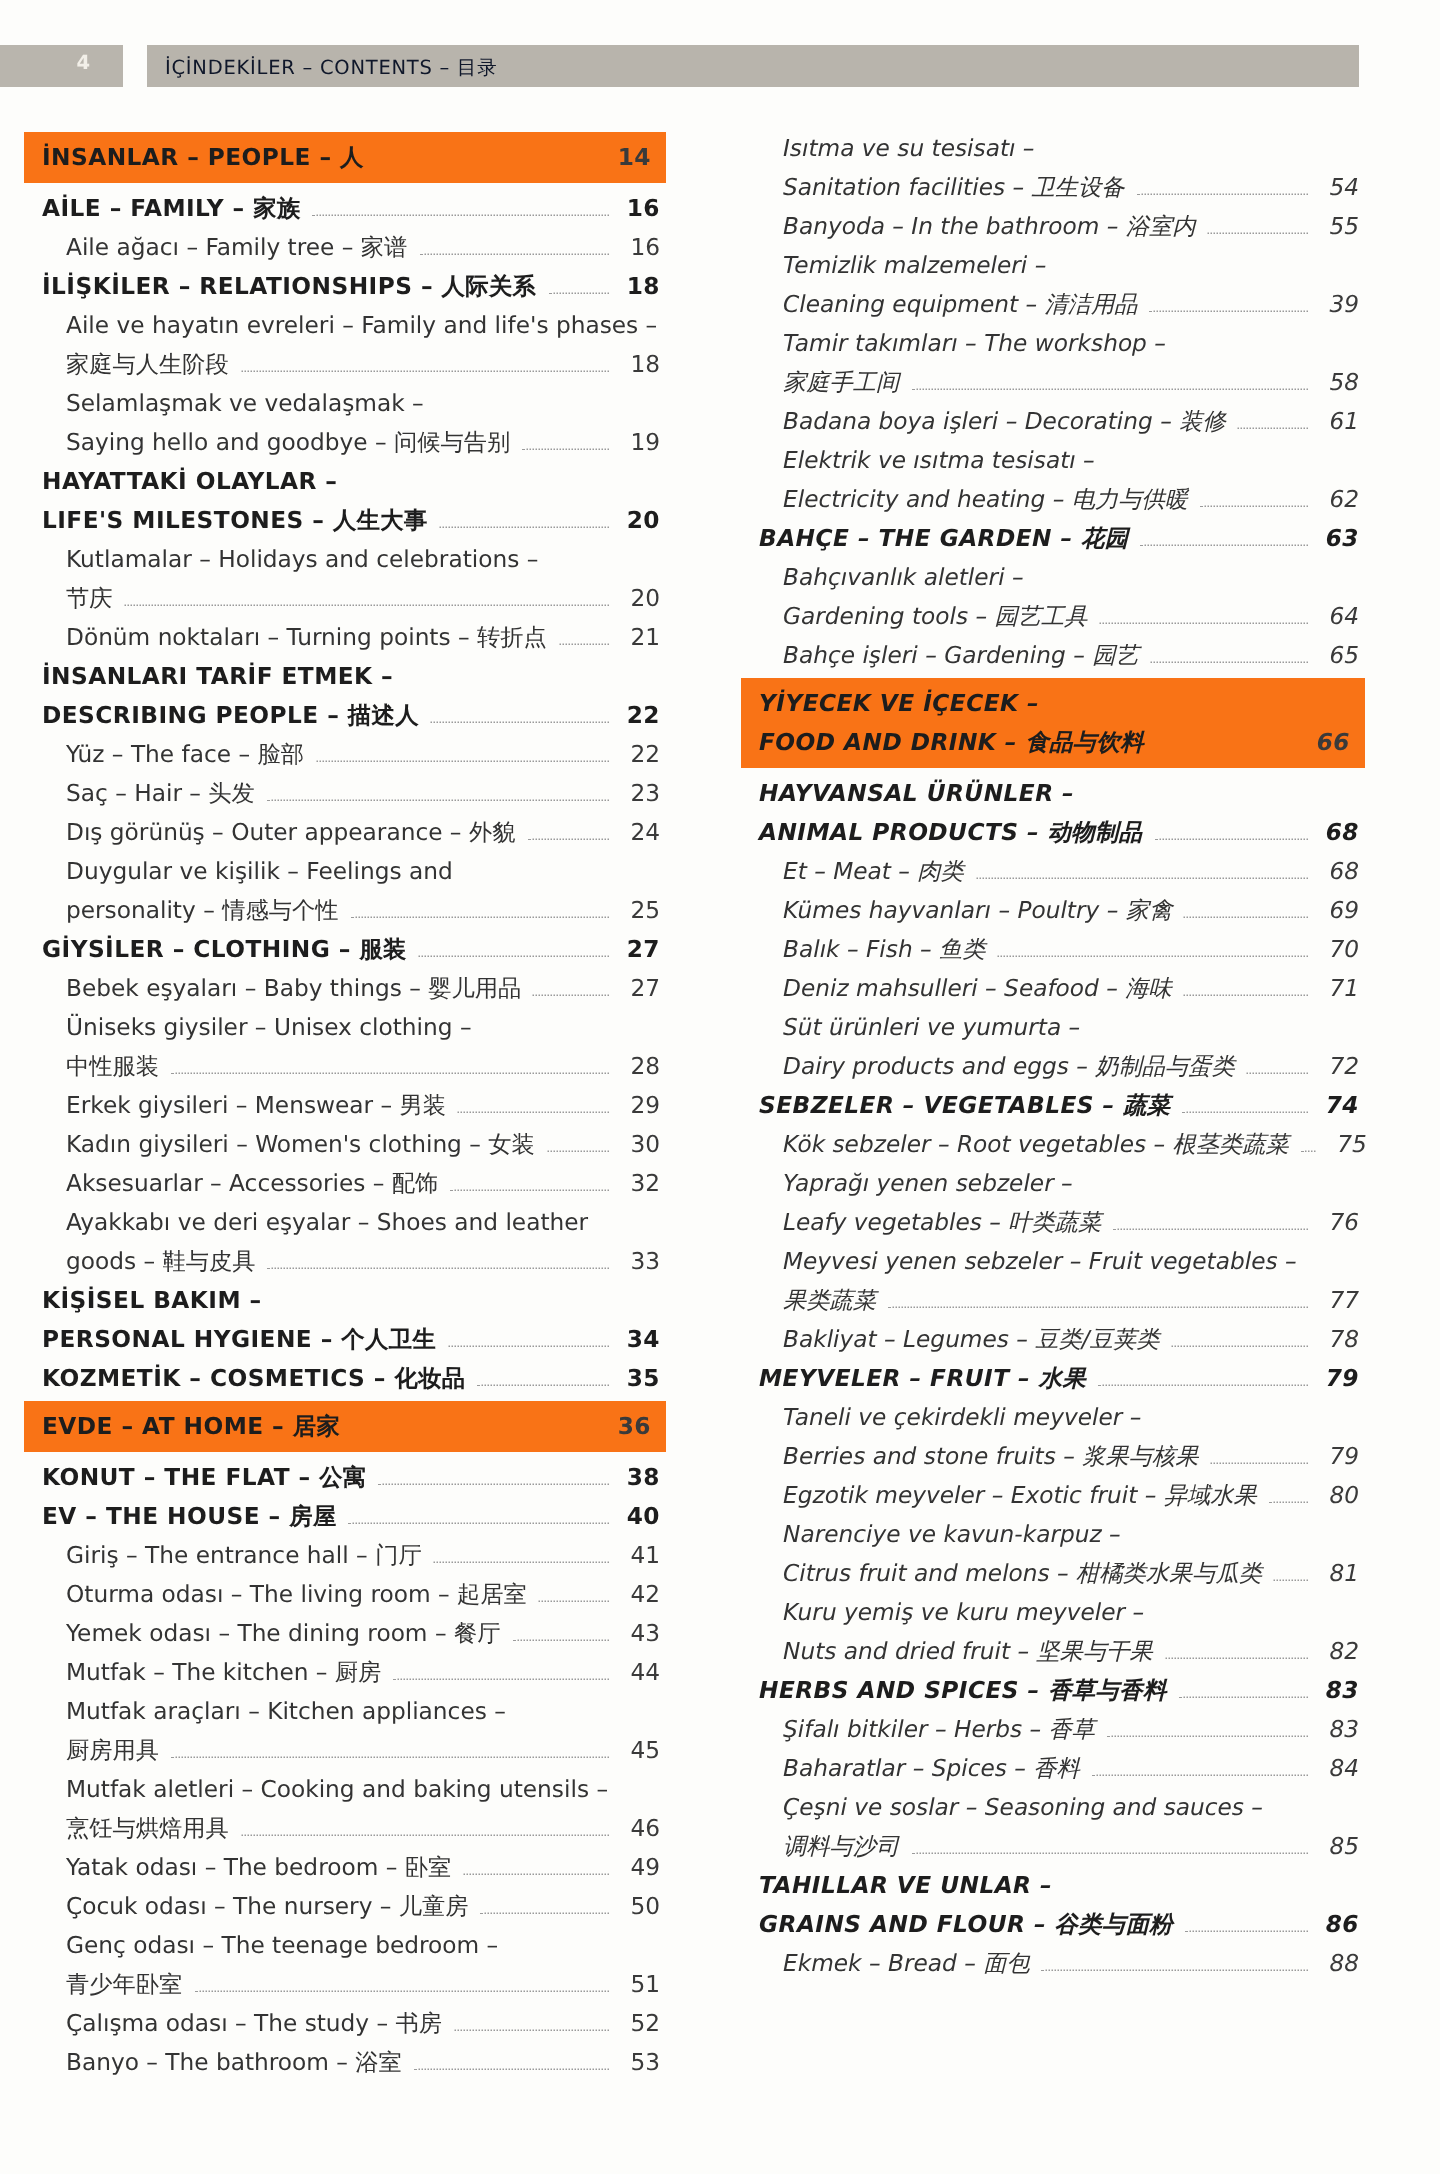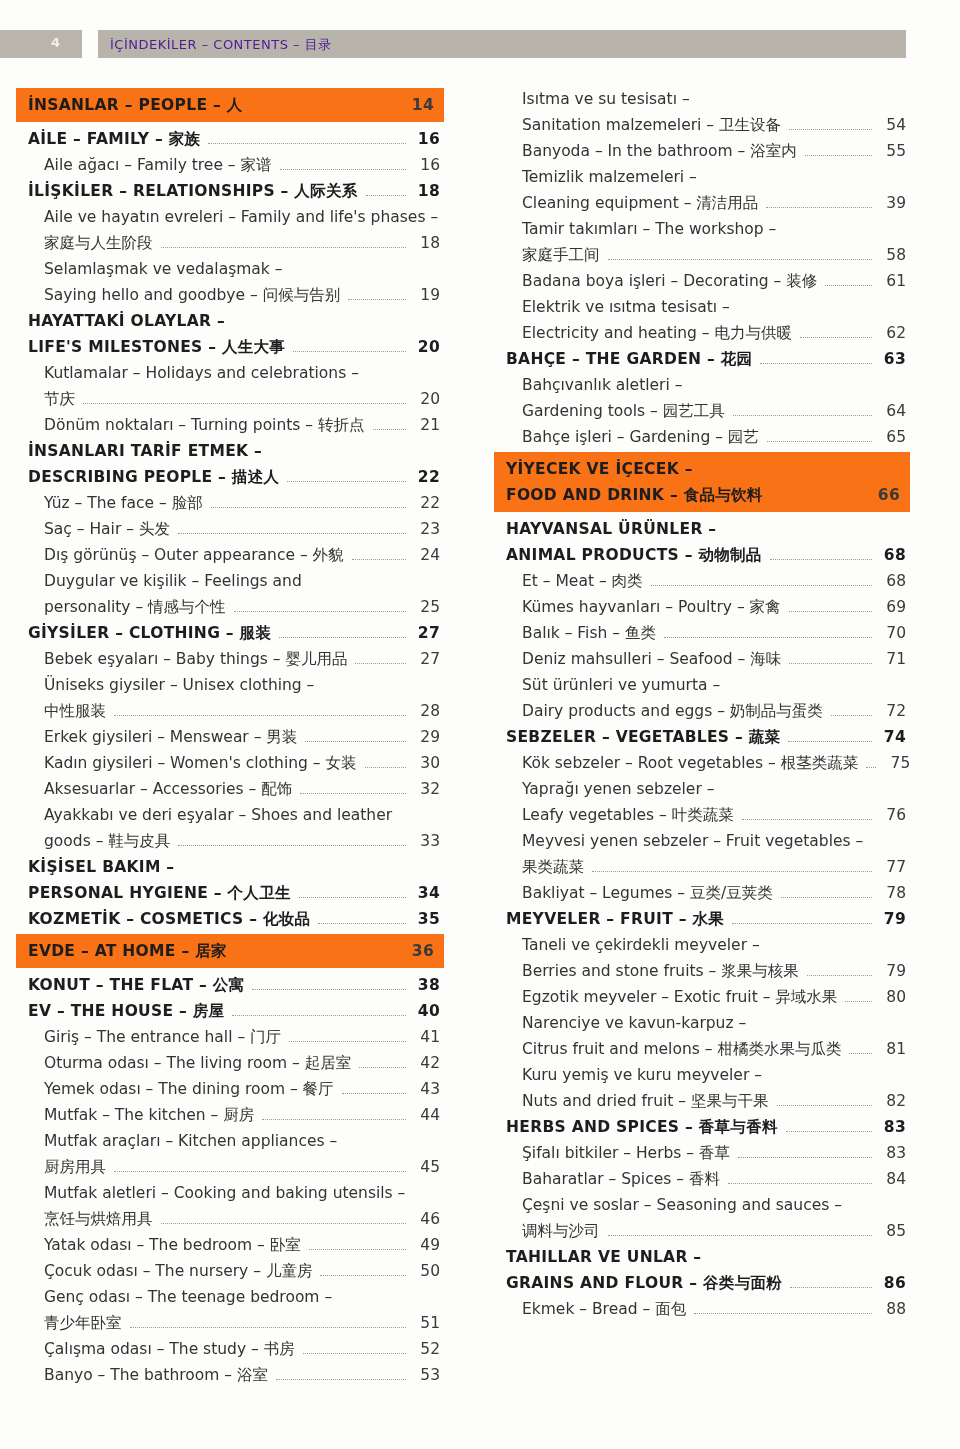--- a/index.html
+++ b/index.html
@@ -13,25 +13,25 @@
   .header .pagebox {
     position:absolute; left:0; top:0; width:82px; height:28px; background:#b9b5ad;
   }
   .header .pagebox span {
     position:absolute; right:22px; top:5px; font-size:13px; font-weight:bold; color:#f2efe8;
   }
   .header .titlebar {
     position:absolute; left:98px; top:0; width:808px; height:28px; background:#b8b4ac;
   }
   .header .titlebar span {
-    position:absolute; left:12px; top:6px; font-size:13px; color:#4c1d95; letter-spacing:0.5px;
+    position:absolute; left:12px; top:6px; font-size:13px; color:#0f172a; letter-spacing:0.5px;
   }
   .col { position:absolute; top:86px; }
   .col.left { left:16px; width:428px; }
-  .col.right { left:494px; width:416px; }
+  .col.right { left:494px; width:416px;font-style:italic; }
   .entry { position:relative; font-size:15.5px; line-height:26px; }
   .entry .line { display:flex; align-items:flex-end; white-space:nowrap; }
   .entry .txt { flex:0 0 auto; }
   .entry .dots {
     flex:1 1 auto; border-bottom:1px dotted #9a9a9a; margin:0 8px 8px 8px; min-width:10px;
   }
   .entry .page { flex:0 0 auto; width:26px; text-align:right; color:#3a3a3a; }
   .entry.h2 { font-weight:bold; color:#1d1d1d; padding-left:12px; letter-spacing:0.3px; }
   .entry.h2 .page { font-weight:bold; color:#1d1d1d; }
   .entry.sub { padding-left:28px; color:#333; }
@@ -352,21 +352,21 @@
         <span class="page">53</span>
       </div>
     </div>
   </div>
 <div class="col right" id="col-right">
     <div class="entry sub">
       <div class="line">
         <span class="txt">Isıtma ve su tesisatı –</span>
       </div>
       <div class="line">
-        <span class="txt">Sanitation malzemeleri – 卫生设备</span>
+        <span class="txt">Sanitation facilities – 卫生设备</span>
         <span class="dots"></span>
         <span class="page">54</span>
       </div>
     </div>
     <div class="entry sub">
       <div class="line">
         <span class="txt">Banyoda – In the bathroom – 浴室内</span>
         <span class="dots"></span>
         <span class="page">55</span>
       </div>

